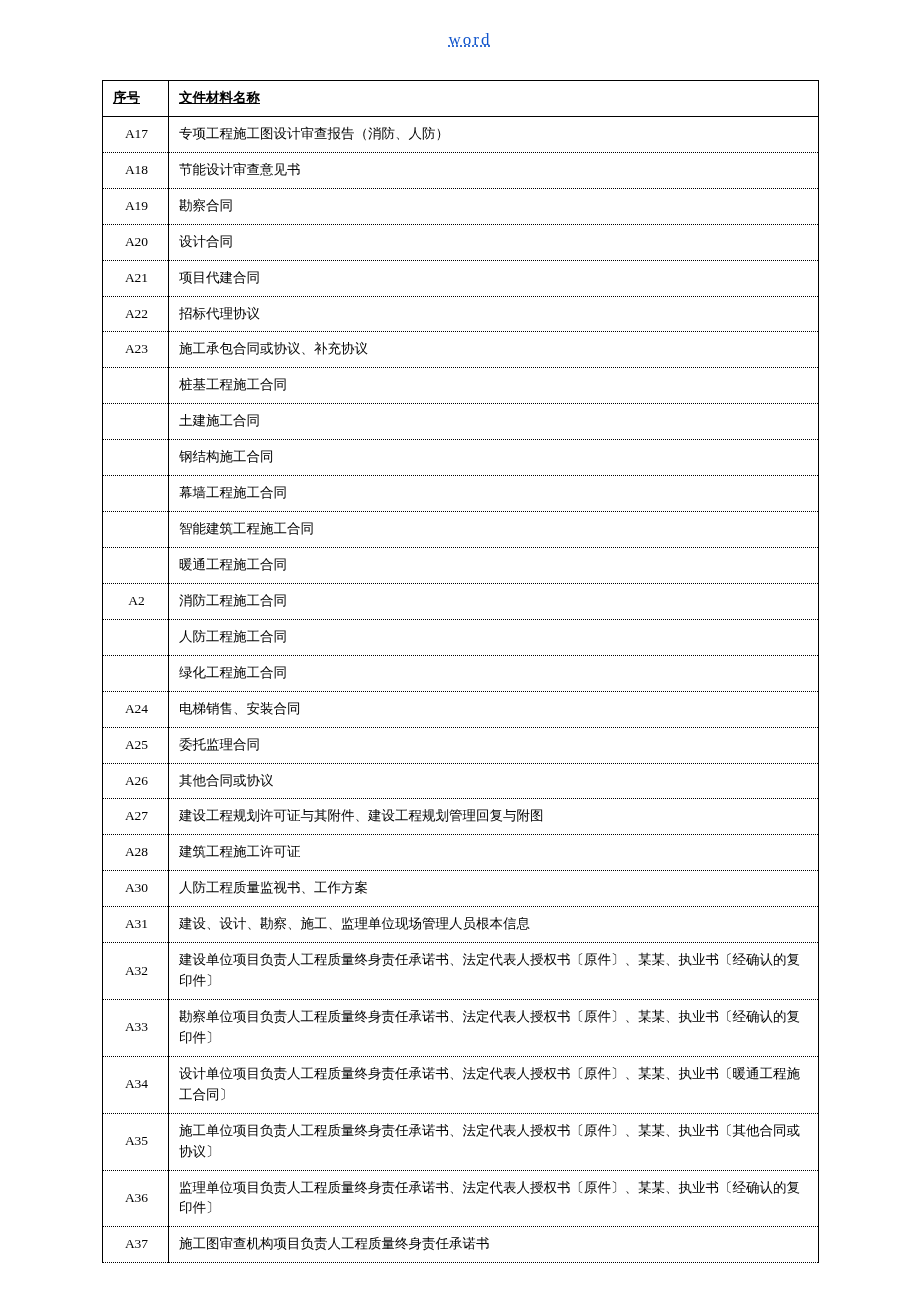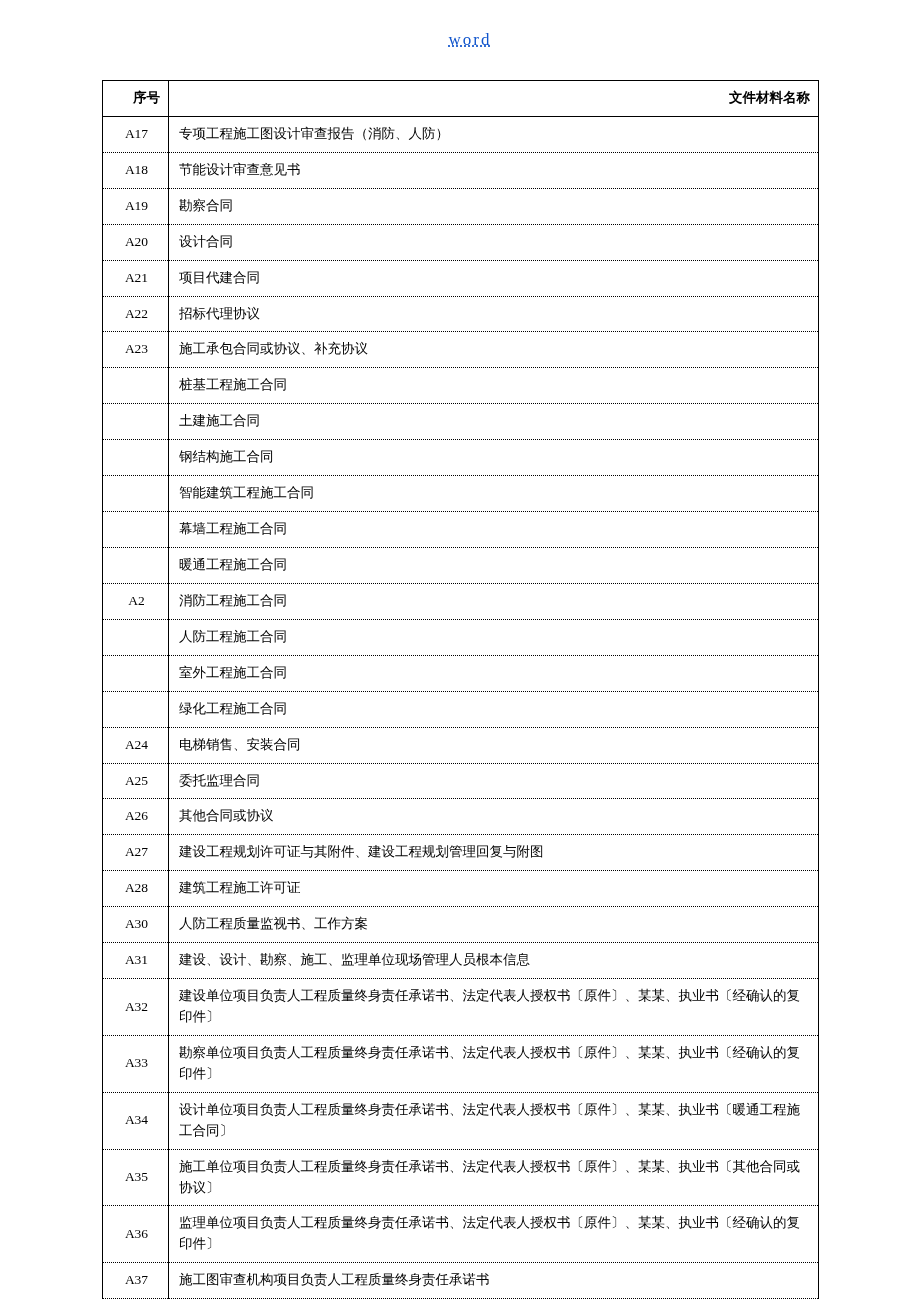--- a/index.html
+++ b/index.html
@@ -40,21 +40,22 @@
       padding: 7px 8px 7px 10px;
       font-size: 13.5px;
       line-height: 1.55;
       vertical-align: middle;
       text-align: left;
       color: #000;
     }
     thead th {
       border-top-style: solid;
       font-weight: bold;
-      text-align: right;
+      text-align: left;
+      text-decoration: underline;
     }
     tbody tr:first-child td {
       border-top-style: solid;
     }
     td.col-id {
       text-align: center;
       margin-left: 40px;
     }
   </style>
 </head>
@@ -112,41 +113,37 @@
         <tr>
           <td class="col-id"></td>
           <td>土建施工合同</td>
         </tr>
         <tr>
           <td class="col-id"></td>
           <td>钢结构施工合同</td>
         </tr>
         <tr>
           <td class="col-id"></td>
+          <td>幕墙工程施工合同</td>
+        </tr>
+        <tr>
+          <td class="col-id"></td>
           <td>智能建筑工程施工合同</td>
-        </tr>
-        <tr>
-          <td class="col-id"></td>
-          <td>幕墙工程施工合同</td>
         </tr>
         <tr>
           <td class="col-id"></td>
           <td>暖通工程施工合同</td>
         </tr>
         <tr>
           <td class="col-id">A2</td>
           <td>消防工程施工合同</td>
         </tr>
         <tr>
           <td class="col-id"></td>
           <td>人防工程施工合同</td>
-        </tr>
-        <tr>
-          <td class="col-id"></td>
-          <td>室外工程施工合同</td>
         </tr>
         <tr>
           <td class="col-id"></td>
           <td>绿化工程施工合同</td>
         </tr>
         <tr>
           <td class="col-id">A24</td>
           <td>电梯销售、安装合同</td>
         </tr>
         <tr>

